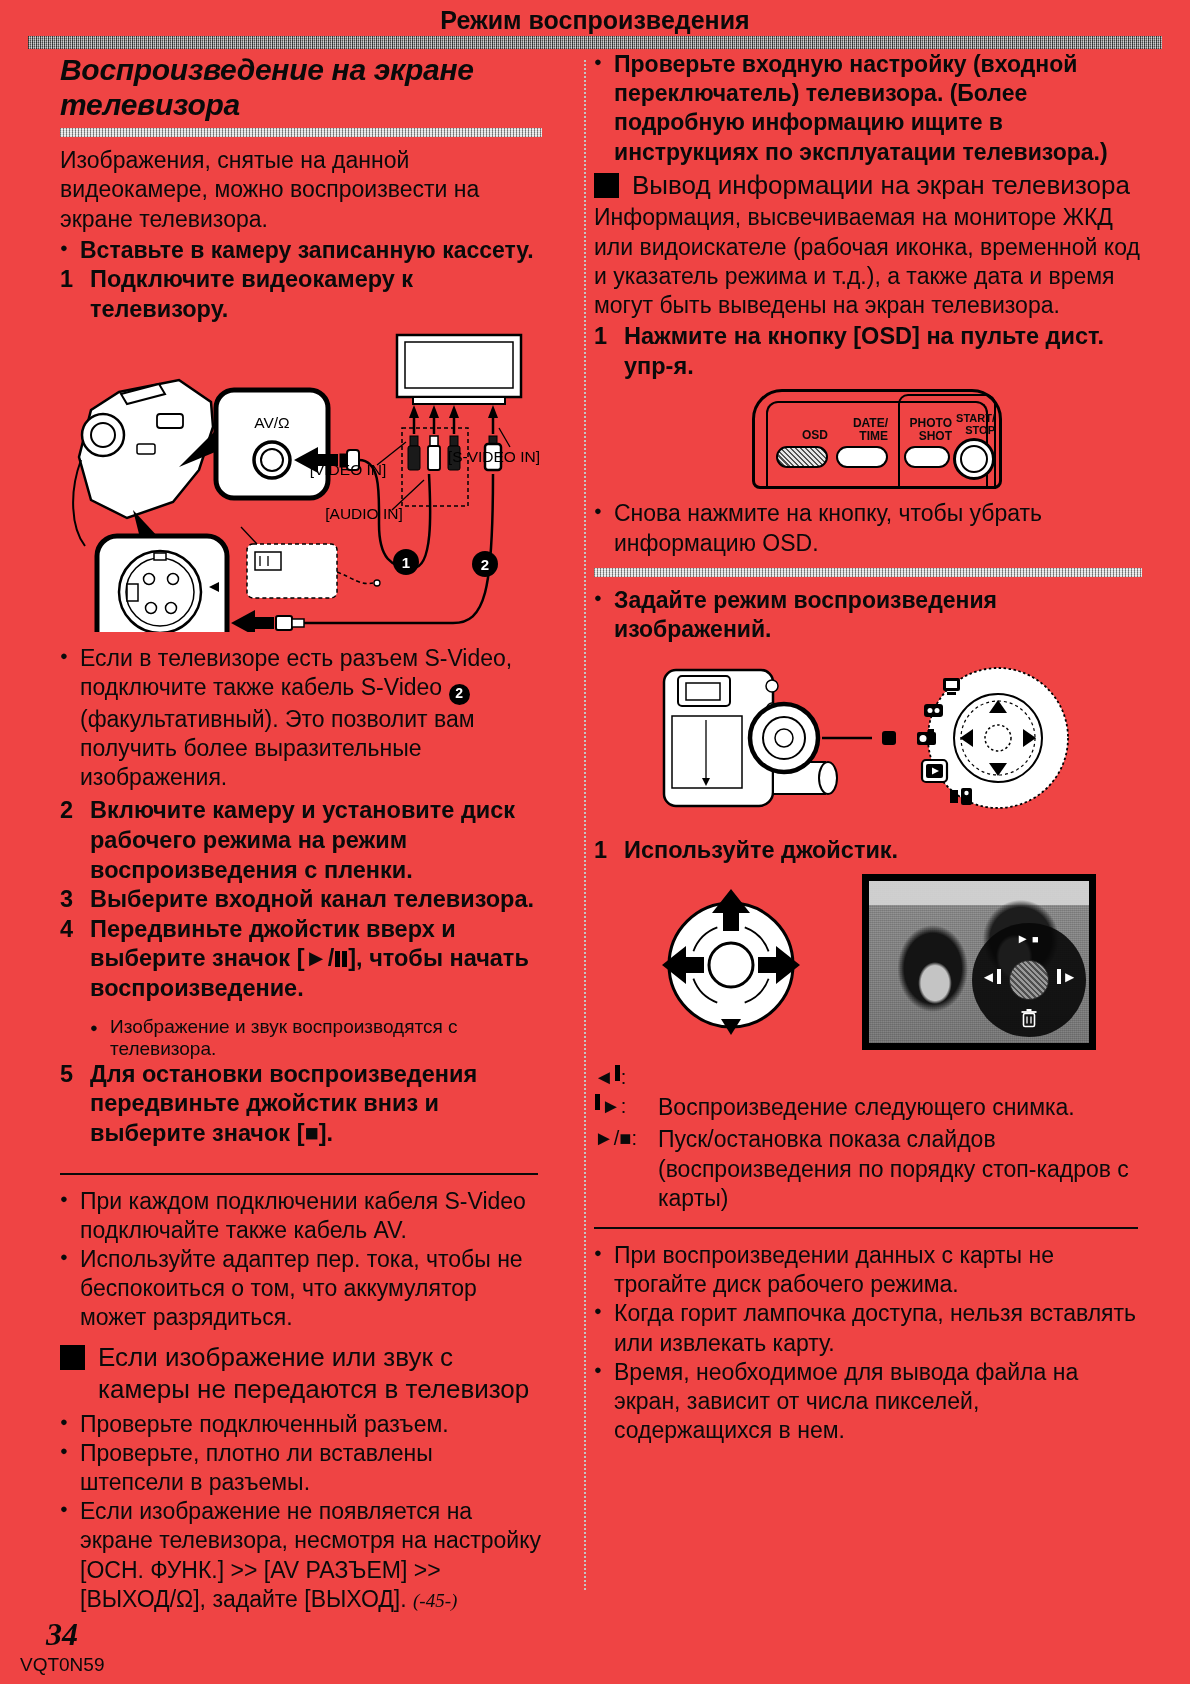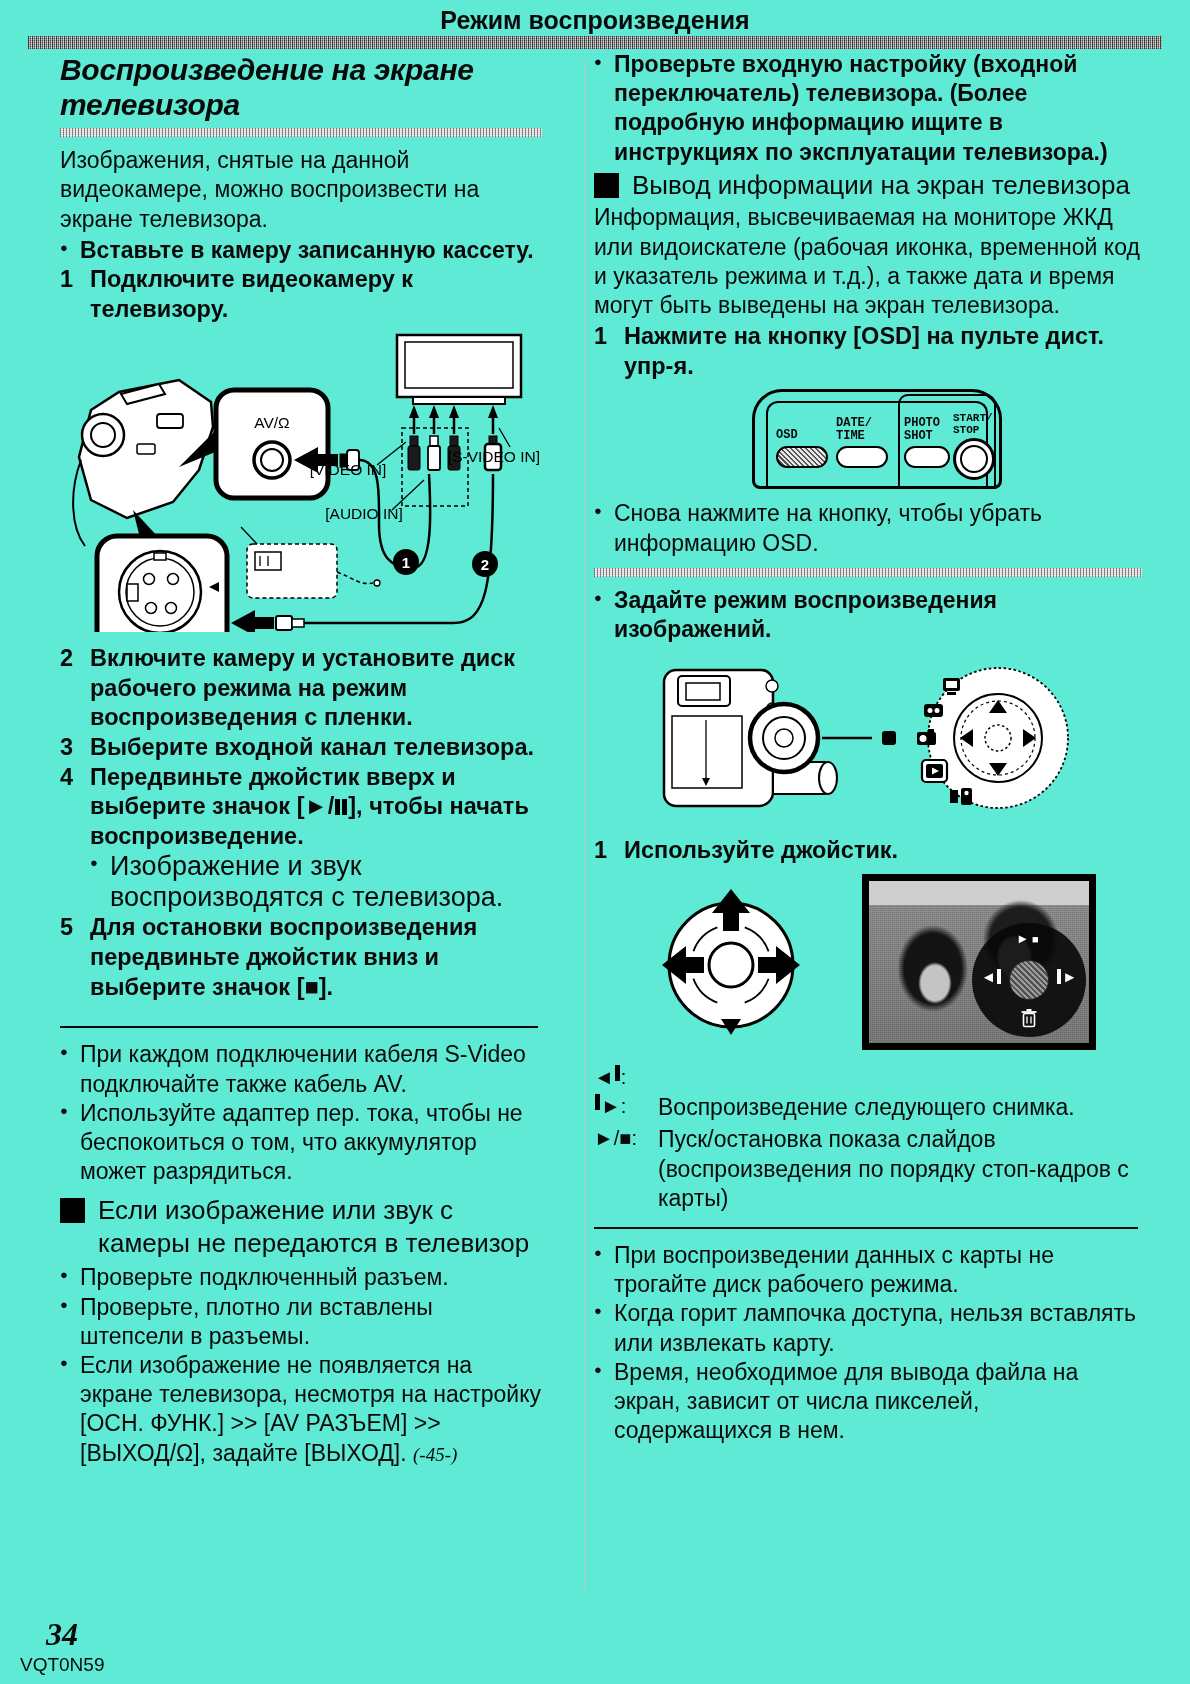--- a/index.html
+++ b/index.html
@@ -1,19 +1,19 @@
 <!DOCTYPE html>
 <html><head>
 <meta charset="utf-8">
 <title>Manual page</title>
 <style>
   * { box-sizing: border-box; margin: 0; padding: 0; }
   html,body { background:#fff; }
   body { width:1190px; height:1684px; position:relative; font-family:"Liberation Sans","DejaVu Sans",sans-serif; color:#0a0a0a; overflow:hidden; }
-  .page { position:absolute; inset:0; background:#5eead4; }
+  .page { position:absolute; inset:0; background:#ef4444; }
 
   
   .hdr-title { position:absolute; top:6px; left:0; right:0; text-align:center; font-size:25px; }
   .dith-dark { position:absolute; top:36px; left:28px; width:1134px; height:13px;
     background:#949494;
     background-image:
       repeating-linear-gradient(90deg, rgba(0,0,0,.55) 0 1px, rgba(255,255,255,.35) 1px 2px, rgba(0,0,0,.25) 2px 3px, rgba(255,255,255,.5) 3px 4px),
       repeating-linear-gradient(0deg, rgba(0,0,0,.3) 0 1px, rgba(255,255,255,.2) 1px 2px); }
   .divider { position:absolute; left:584px; top:60px; height:1530px; border-left:2px dotted #c4c4c4; }
 
@@ -27,21 +27,21 @@
       repeating-linear-gradient(90deg, rgba(0,0,0,.35) 0 1px, rgba(255,255,255,.55) 1px 3px),
       repeating-linear-gradient(0deg, rgba(0,0,0,.18) 0 1px, rgba(255,255,255,.25) 1px 2px); }
 
   .txt { font-size:23px; line-height:1.27; }
   .b { font-weight:700; }
   .bullet { position:relative; padding-left:20px; }
   .bullet::before { content:"●"; position:absolute; left:0; top:5px; font-size:13px; line-height:1; }
   .step { display:flex; font-weight:700; font-size:23.5px; line-height:1.26; }
   .step .n { flex:0 0 30px; }
   .step .t { flex:1; }
-  .substep { margin:0 0 0 30px; font-weight:400; font-size:27px; }
+  .substep { margin:12px 0 0 30px; font-weight:400; font-size:19px; }
   .hr { border:0; border-top:2.5px solid #0a0a0a; }
 
   .subhead { display:flex; font-weight:400; font-size:26px; line-height:1.25; }
   .subhead .sq { width:25px; height:25px; background:#000; flex:0 0 25px; margin:4px 13px 0 0; }
 
   .nbadge { display:inline-flex; align-items:center; justify-content:center; width:21px; height:21px;
     border-radius:50%; background:#000; color:#fff; font-weight:700; font-size:14px; vertical-align:-3px; }
   .bar { display:inline-block; width:5px; height:16px; background:#000; margin:0 1px; vertical-align:-1px; }
   .ref { font-family:"Liberation Serif","DejaVu Serif",serif; font-style:italic; font-size:19px; }
 
@@ -49,21 +49,21 @@
   svg text.dlabel { font-family:"Liberation Sans","DejaVu Sans",sans-serif; font-size:15.5px; fill:#000; }
   svg text.slabel { font-family:"Liberation Sans","DejaVu Sans",sans-serif; font-size:13.5px; fill:#000; }
   svg text.badge-num { font-family:"Liberation Sans","DejaVu Sans",sans-serif; font-size:15px; font-weight:700; fill:#fff; }
   .diag1 { margin:6px 0 8px 1px; }
   .diag2 { margin:2px 0 2px 12px; }
 
   
   .remote { position:relative; width:250px; height:100px; margin:8px 0 10px 158px; overflow:hidden; }
   .r-outer { position:absolute; inset:0; border:3px solid #000; border-radius:30px 30px 8px 8px; }
   .r-inner { position:absolute; left:14px; right:14px; top:12px; bottom:-4px; border:2px solid #000; border-radius:12px 12px 0 0; border-bottom:0; }
-  .lbl { position:absolute; font-size:12px; font-weight:700; line-height:1.08; text-align:left;font-family:Liberation Mono, monospace; }
+  .lbl { position:absolute; font-size:12px; font-weight:700; line-height:1.08; text-align:right; }
   .lbl span { display:block; }
   .pb { position:absolute; height:22px; border:2.5px solid #000; border-radius:11px; background:#fff; }
   .pb-osd { left:24px; top:57px; width:52px; background:repeating-linear-gradient(45deg,#555 0 1.5px,#e8e8e8 1.5px 3.5px); }
   .grp { position:absolute; left:146px; top:5px; width:98px; height:108px; border:2px solid #000; border-radius:10px; }
   .ss-outer { position:absolute; left:201px; top:49px; width:42px; height:42px; border:3px solid #000; border-radius:50%; background:#fff; }
   .ss-inner { position:absolute; left:208px; top:56px; width:28px; height:28px; border:2px solid #000; border-radius:50%; }
 
   
   .joyrow { display:flex; align-items:center; gap:56px; margin:8px 0 0 62px; }
   .lcd { position:relative; width:234px; height:176px; border:7px solid #000; flex:0 0 234px;
@@ -212,20 +212,23 @@
         <rect x="186" y="212" width="90" height="54" rx="6" stroke-width="1.5" stroke-dasharray="4 3"></rect>
         <rect x="194" y="220" width="26" height="18" stroke-width="1.5"></rect>
         <line x1="199" y1="224" x2="199" y2="234" stroke-width="1.3"></line>
         <line x1="207" y1="224" x2="207" y2="234" stroke-width="1.3"></line>
         <path d="M276 240 C292 246 300 254 312 251" fill="none" stroke-width="1.5" stroke-dasharray="4 3"></path>
         <circle cx="316" cy="251" r="3" stroke-width="1.3"></circle>
         <line x1="196" y1="212" x2="180" y2="195" stroke-width="1.3"></line>
       </g>
     </svg>
 
+    <div class="txt bullet mb4">
+      <span>Если в телевизоре есть разъем S-Video, подключите также кабель S-Video </span><span class="nbadge">2</span><span> (факультативный). Это позволит вам получить более выразительные изображения.</span>
+    </div>
 
     <div class="step">
       <span class="n">2</span>
       <span class="t">Включите камеру и установите диск рабочего режима на режим воспроизведения с пленки.</span>
     </div>
     <div class="step">
       <span class="n">3</span>
       <span class="t">Выберите входной канал телевизора.</span>
     </div>
     <div class="step">

